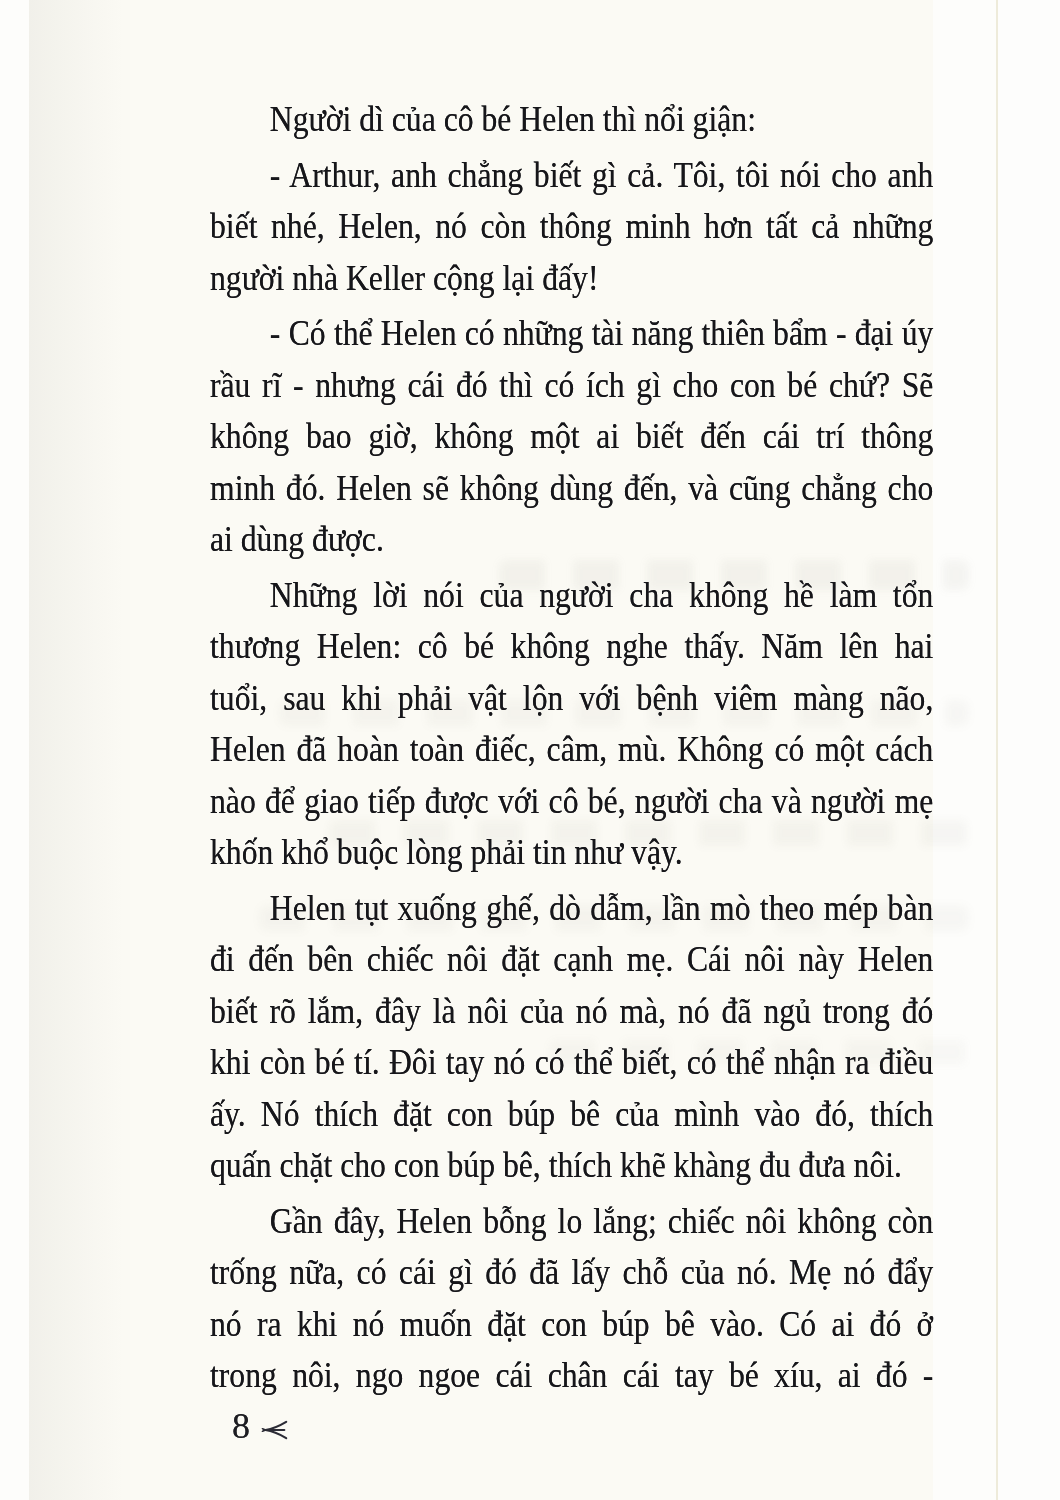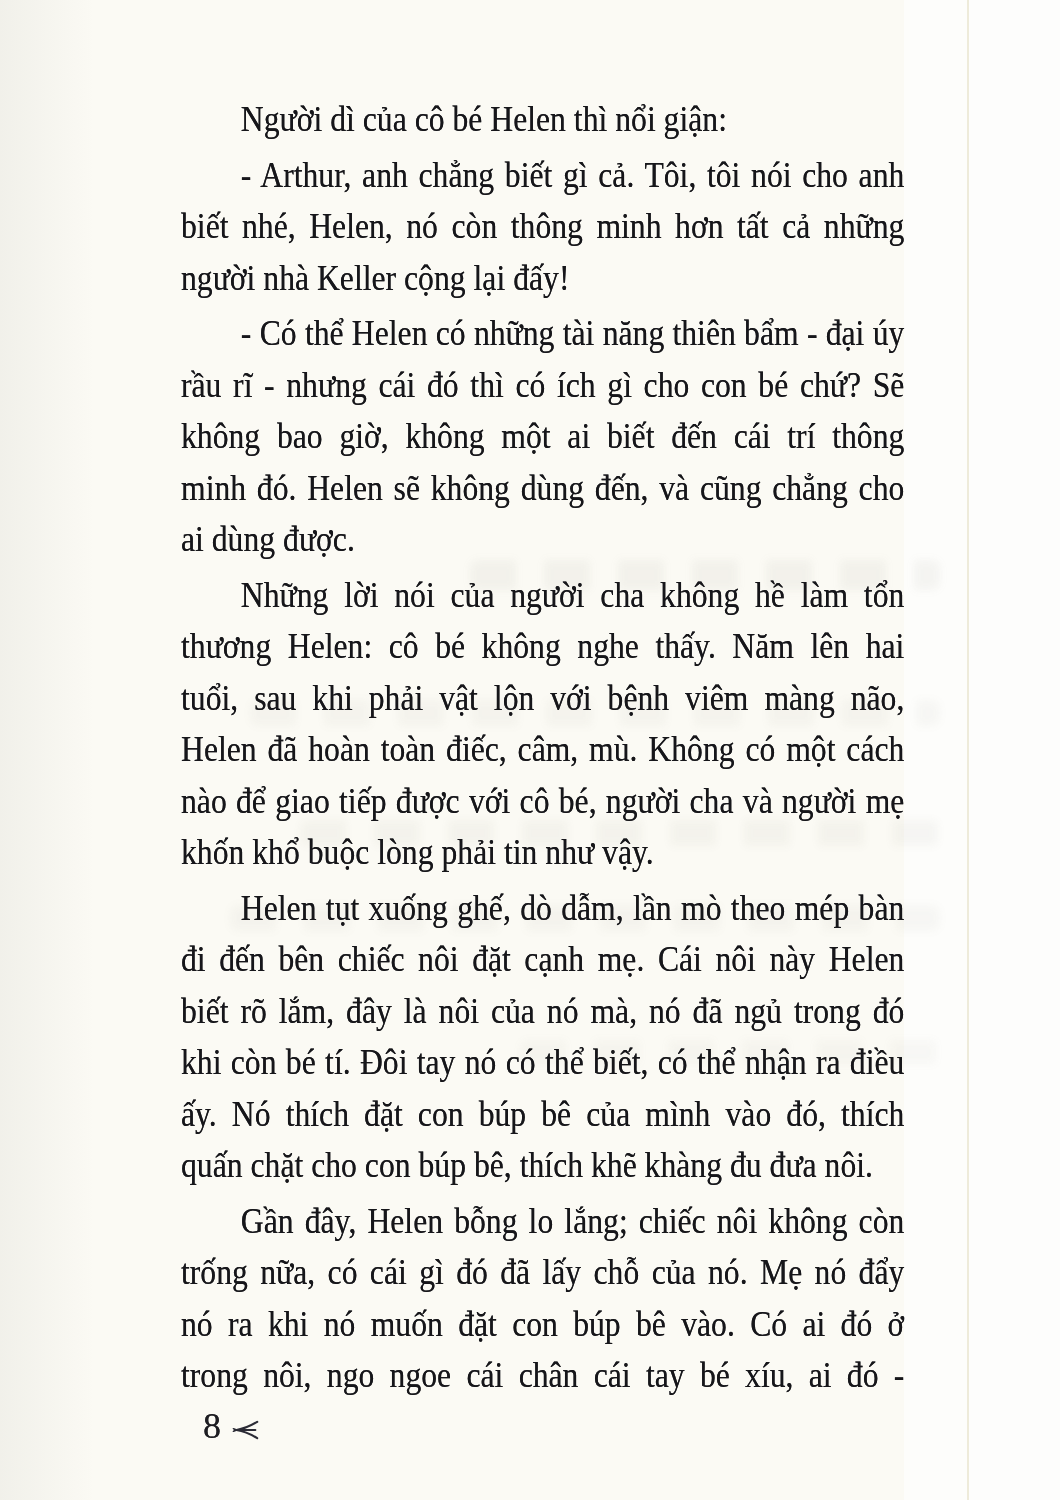--- a/index.html
+++ b/index.html
@@ -6,20 +6,21 @@
     margin: 0; padding: 0;
     width: 1060px; height: 1500px;
     overflow: hidden;
     background: #fdfdfb;
     font-family: "Liberation Serif", "DejaVu Serif", serif;
   }
   .page {
     position: relative;
     width: 904px; height: 1500px;
     background: #fbfaf4;
+    margin-left: 29px;
   }
   
   .edge-strip {
     position: absolute;
     left: 967px; top: 0;
     width: 93px; height: 1500px;
     background: #fdfdfc;
     border-left: 2px solid rgba(205, 195, 140, 0.30);
   }
   

